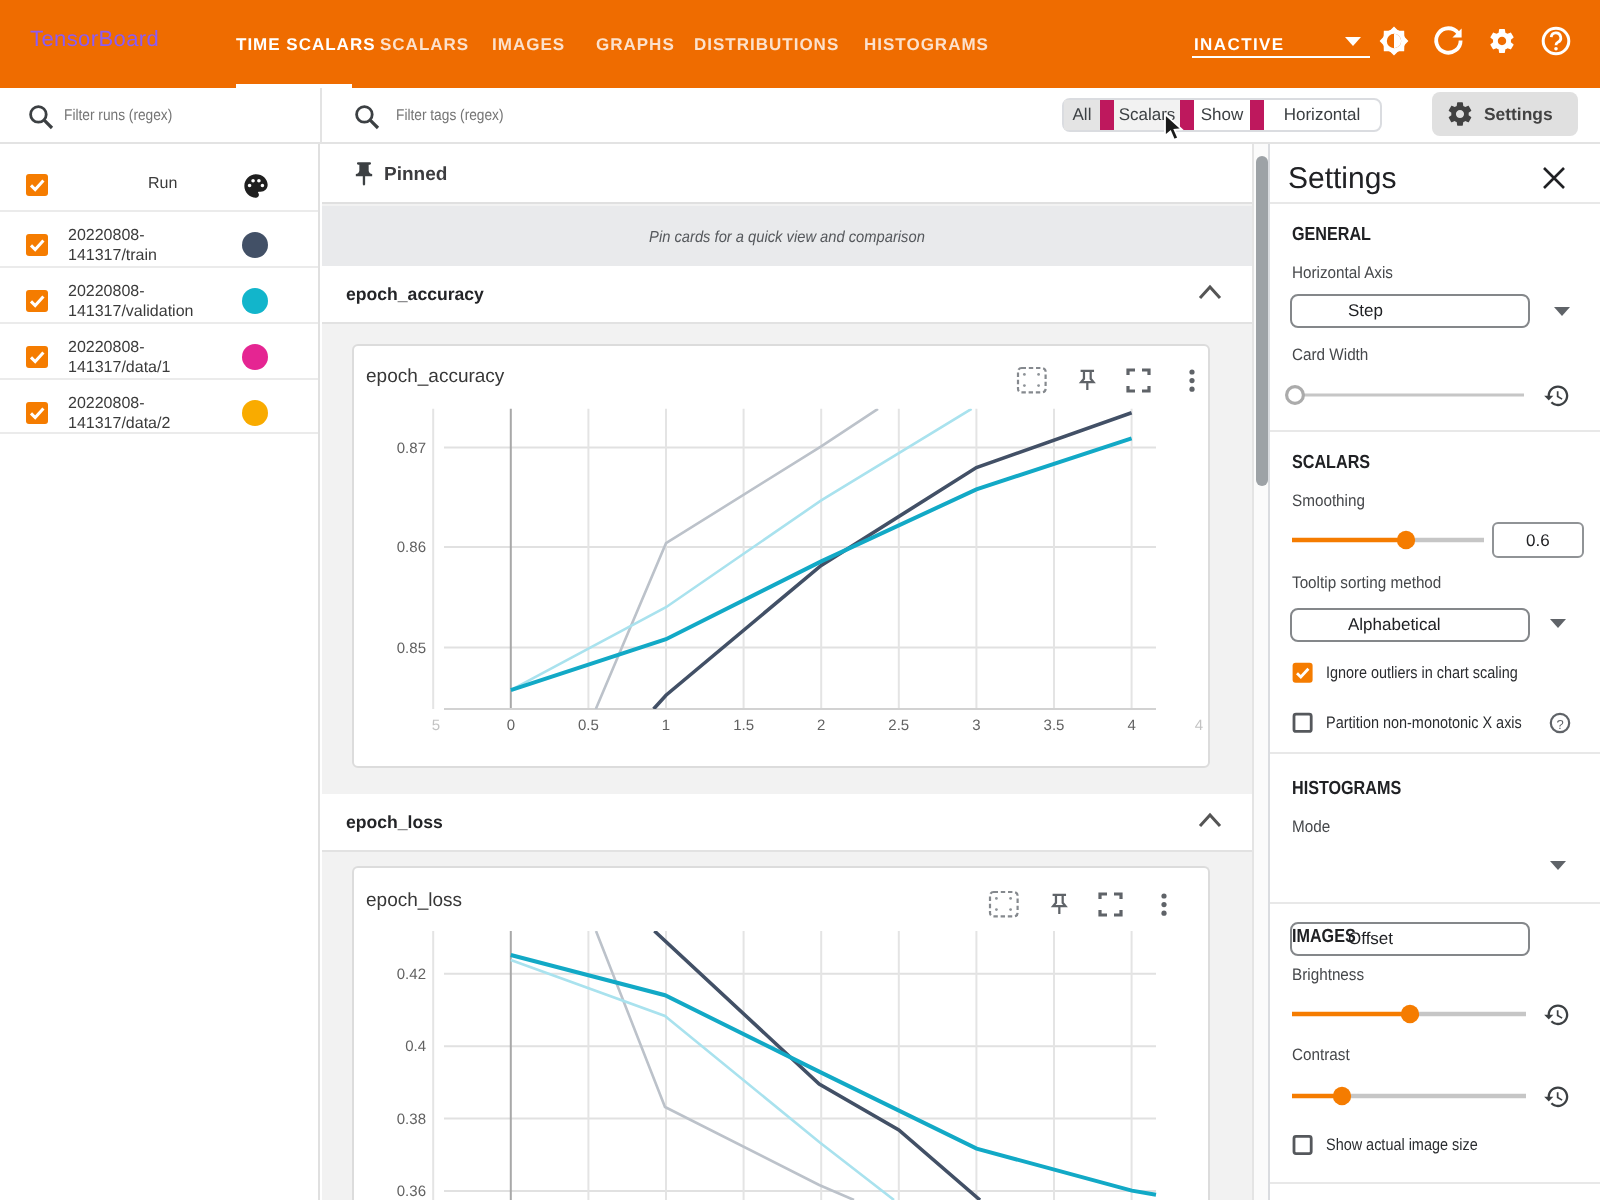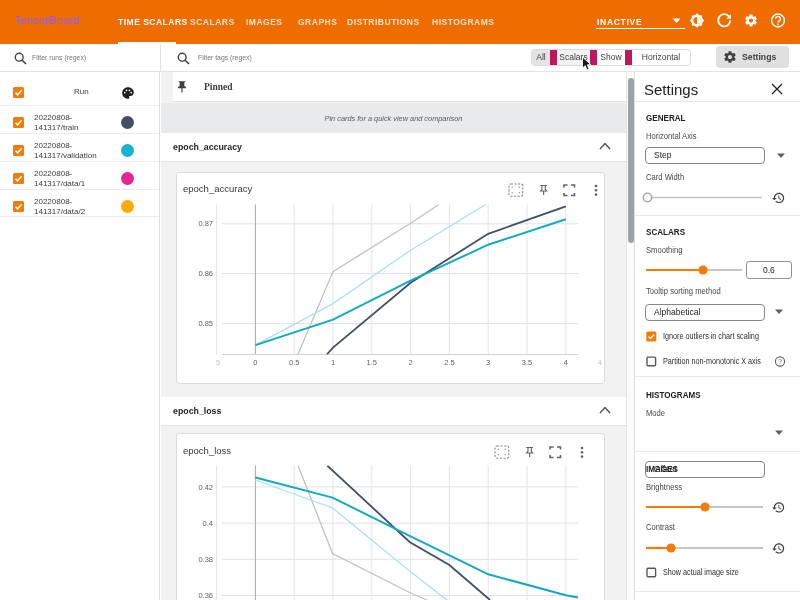--- a/index.html
+++ b/index.html
@@ -26,39 +26,39 @@
 #settings-btn { position:absolute; left:716px; top:46px; width:73px; height:22px; background:#e0e0e0;
   border-radius:4px; color:#424242; font-size:8.7px; font-weight:bold; line-height:22px; }
 
 #sidebar { position:absolute; left:0; top:72px; width:160px; height:528px; background:#fff; }
 #sidebar .vline { position:absolute; right:0; top:0; width:1px; height:528px; background:#e0e0e0; }
 .runrow { position:absolute; left:0; width:159px; border-bottom:1px solid #ebebeb; }
 .runlabel { position:absolute; left:34px; font-size:8px; color:#3b3b3b; line-height:9.6px; }
 .runcircle { position:absolute; left:121px; width:13px; height:13px; border-radius:50%; }
 
 #main { position:absolute; left:161px; top:72px; width:465px; height:528px; background:#f2f2f2; }
-#pinnedbar { position:absolute; left:12px; top:0; width:465px; height:30px; background:#fff; border-bottom:1px solid #e0e0e0;font-family:Liberation Serif, serif; }
+#pinnedbar { position:absolute; left:0; top:0; width:465px; height:30px; background:#fff; border-bottom:1px solid #e0e0e0; }
 #pinnedbar span { position:absolute; left:31px; top:10px; font-size:9.5px; font-weight:bold; color:#3c3c3f; }
 #pinstrip { position:absolute; left:0; top:31px; width:465px; height:30px; background:#e9eaec; }
 #pinstrip div { text-align:center; font-size:8px; font-style:italic; color:#55585c; padding-top:11px; transform:scaleX(0.92); }
 .sechead { position:absolute; left:0; width:465px; height:29px; background:#fff; border-bottom:1px solid #e2e2e2; }
 .sechead span { position:absolute; left:12px; top:9px; font-size:8.8px; font-weight:bold; color:#232427; }
 .card { position:absolute; left:15px; width:429px; background:#fff; border:1px solid #dcdcdc; border-radius:3px; }
 .cardtitle { position:absolute; left:7px; font-size:9.5px; color:#373737; }
 
 #scrollstrip { position:absolute; left:626px; top:72px; width:8px; height:528px; background:#fbfbfb; border-left:1px solid #e4e4e4; }
 #thumb { position:absolute; left:1px; top:6px; width:6px; height:165px; background:#9da2a6; border-radius:3px; }
 
 #panel { position:absolute; left:634px; top:72px; width:166px; height:528px; background:#fff; border-left:1px solid #dadce0; }
 #panel h1 { position:absolute; left:9px; top:9px; font-size:15px; font-weight:normal; color:#202124; }
 .pdiv { position:absolute; left:0; width:166px; height:1px; background:#e8e8e8; }
 .phead { position:absolute; left:11px; font-size:9.5px; font-weight:bold; color:#202124; white-space:nowrap; transform:scaleX(0.85); transform-origin:0 50%; }
 .plabel { position:absolute; left:11px; font-size:8.3px; color:#46484b; white-space:nowrap; transform:scaleX(0.92); transform-origin:0 50%; }
 .pselect { position:absolute; left:10px; width:120px; height:17px; border:1px solid #84878a; border-radius:4px;
-  font-size:8.5px; color:#202124; line-height:15.5px; padding-left:8px; background:#fff; }
+  font-size:8.5px; color:#202124; line-height:15.5px; padding-left:28px; background:#fff; }
 .pcheck-label { position:absolute; left:28px; font-size:8.3px; color:#2b2d30; white-space:nowrap; transform:scaleX(0.87); transform-origin:0 50%; }
 .ptext { position:absolute; left:111px; width:46px; height:18px; border:1px solid #909396; border-radius:3px;
   font-size:8.5px; color:#202124; line-height:16px; padding-left:16px; }
 </style>
 </head>
 <body>
 
 <div id="header"></div>
 <div id="logo">TensorBoard</div>
 <div class="tab active" style="left:118px;">TIME SCALARS</div>

